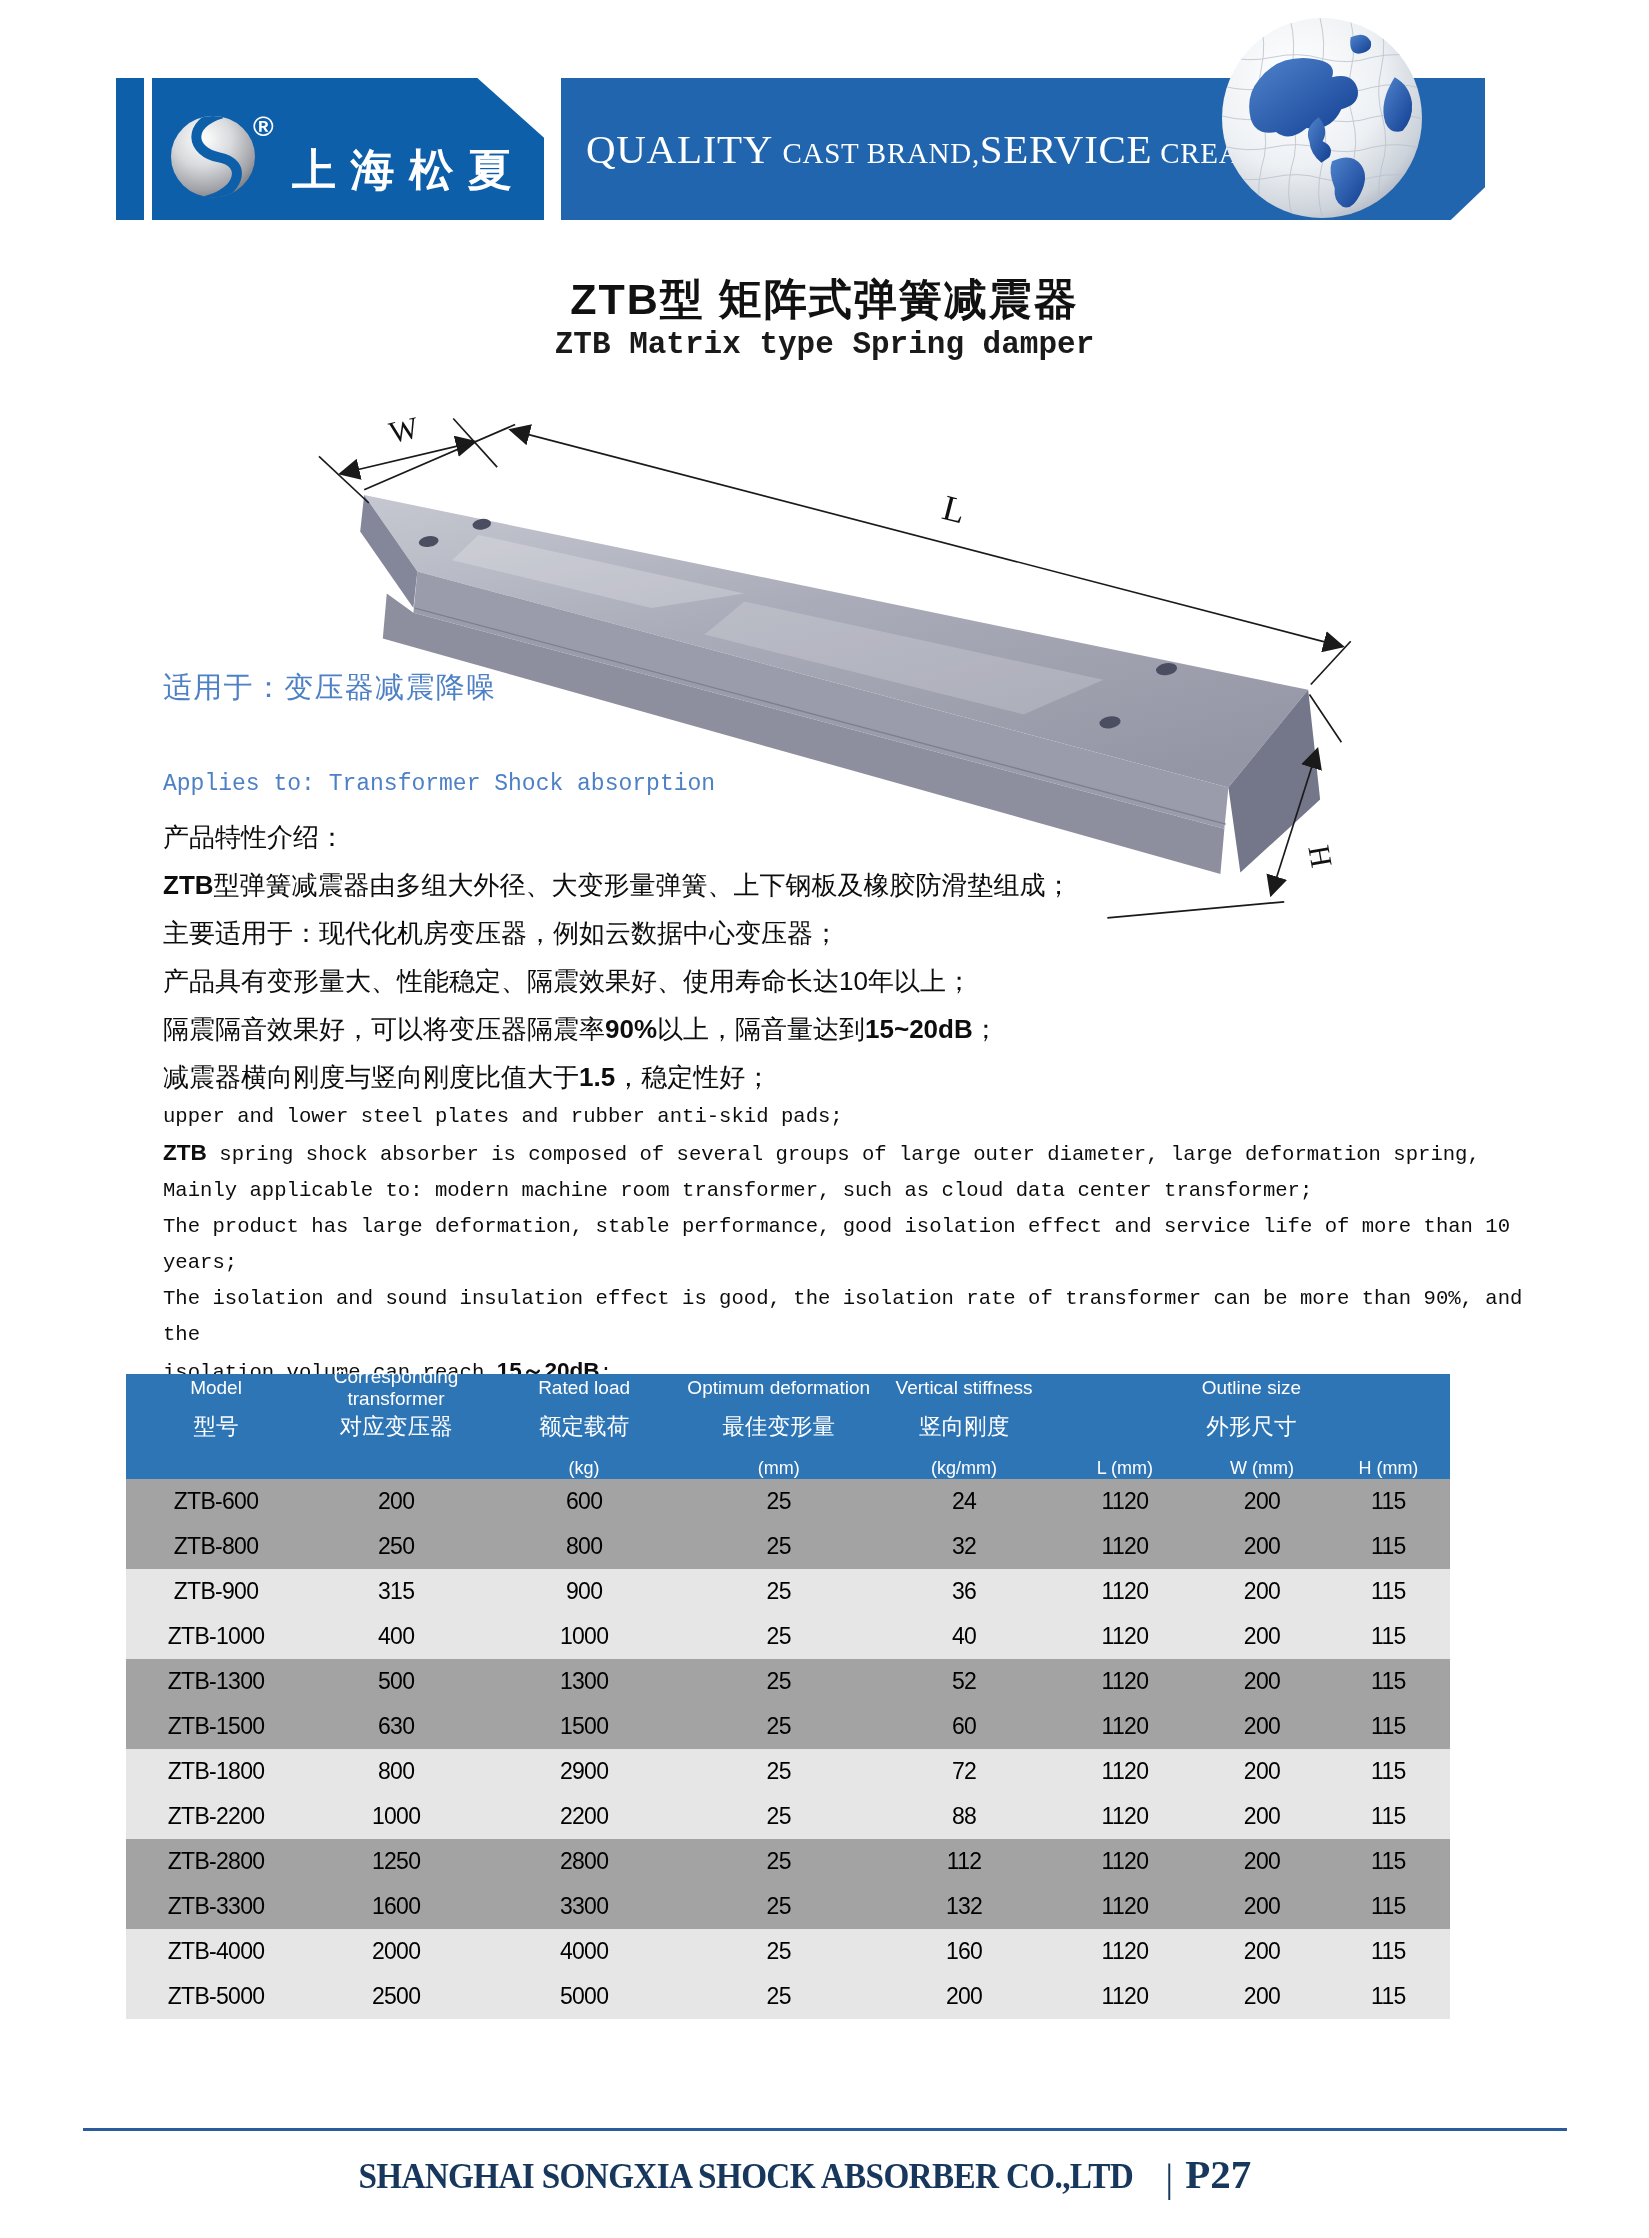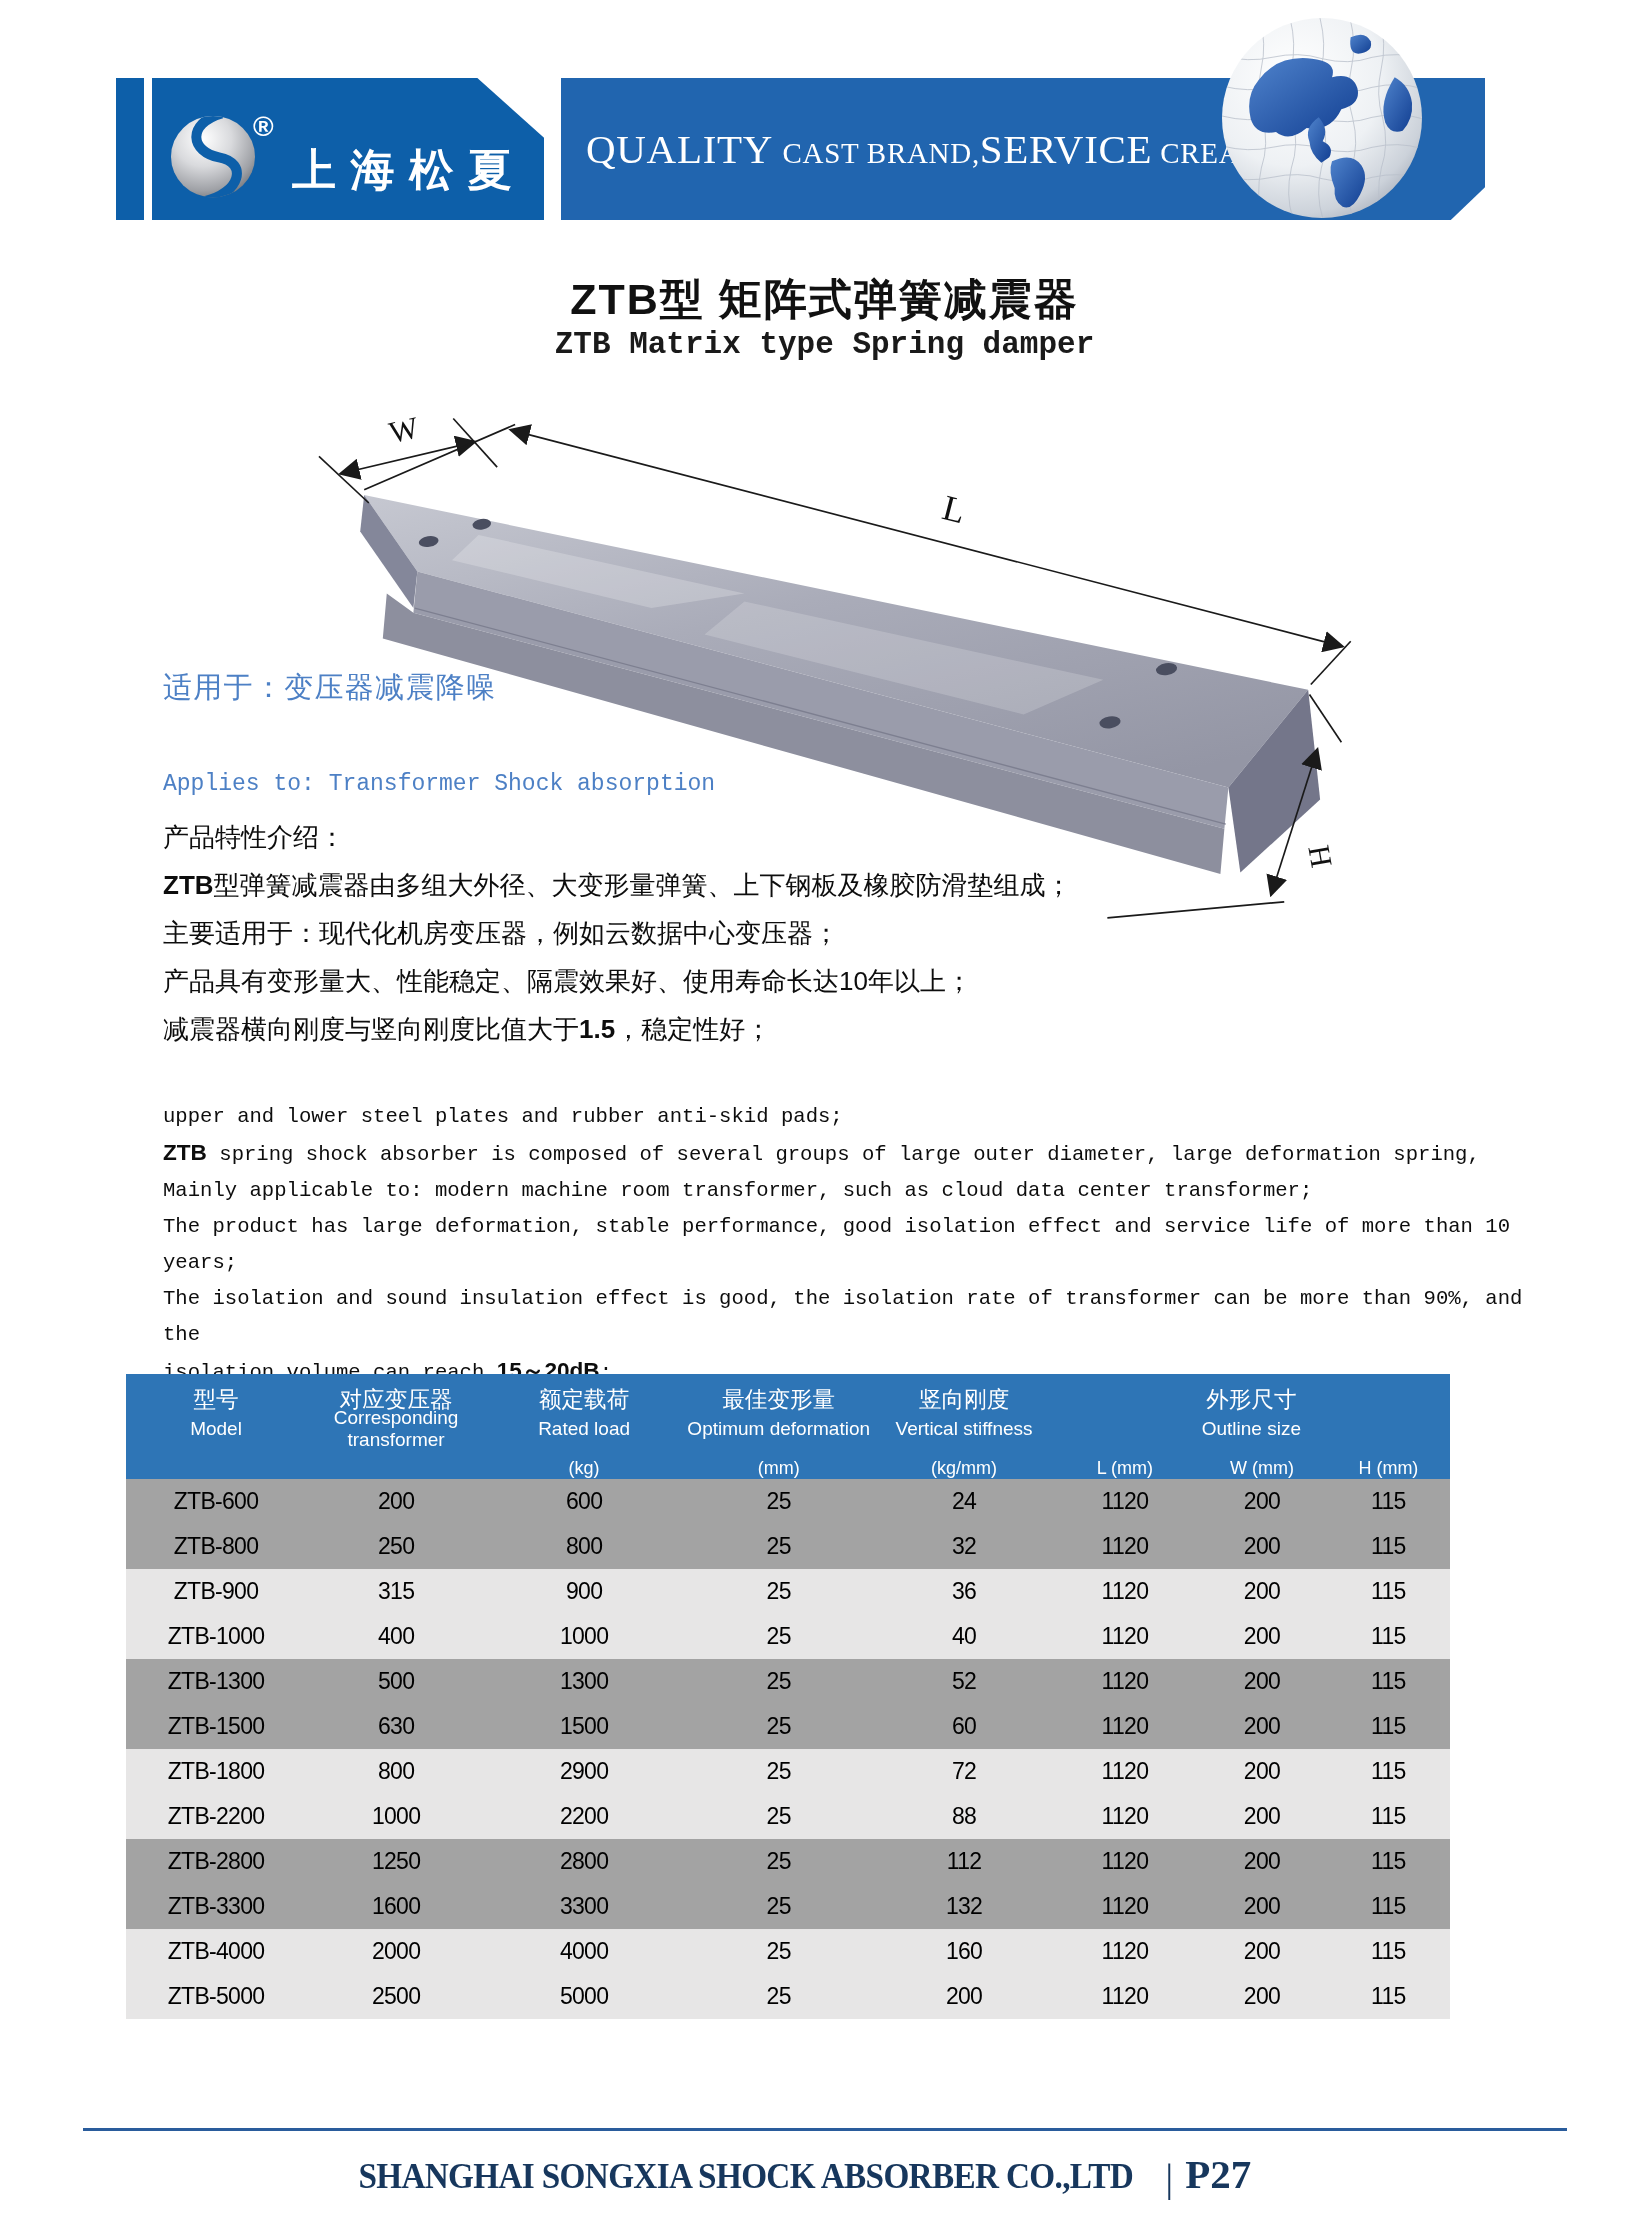--- a/index.html
+++ b/index.html
@@ -190,50 +190,51 @@
   </svg>
 
   <div class="abs applies-cn">适用于：变压器减震降噪</div>
   <div class="abs applies-en">Applies to: Transformer Shock absorption</div>
 
   <div class="abs feat-cn">
     <div><span>产品特性介绍：</span></div>
     <div><span class="strong">ZTB</span><span>型弹簧减震器由多组大外径、大变形量弹簧、上下钢板及橡胶防滑垫组成；</span></div>
     <div><span>主要适用于：现代化机房变压器，例如云数据中心变压器；</span></div>
     <div><span>产品具有变形量大、性能稳定、隔震效果好、使用寿命长达10年以上；</span></div>
+    <div><span>隔震隔音效果好，可以将变压器隔震率</span><span class="strong">90%</span><span>以上，隔音量达到</span><span class="strong">15~20dB</span><span>；</span></div>
     <div><span>减震器横向刚度与竖向刚度比值大于</span><span class="strong">1.5</span><span>，稳定性好；</span></div>
   </div>
 
   <div class="abs feat-en">
     <div><span>upper and lower steel plates and rubber anti-skid pads;</span></div>
     <div><span class="strong">ZTB</span><span> spring shock absorber is composed of several groups of large outer diameter, large deformation spring,</span></div>
     <div><span>Mainly applicable to: modern machine room transformer, such as cloud data center transformer;</span></div>
     <div><span>The product has large deformation, stable performance, good isolation effect and service life of more than 10 years;</span></div>
     <div><span>The isolation and sound insulation effect is good, the isolation rate of transformer can be more than 90%, and the</span></div>
     <div><span>isolation volume can reach </span><span class="strong">15～20dB</span><span>;</span></div>
     <div><span>The ratio of lateral stiffness to vertical stiffness is more than </span><span class="strong">1.5</span><span> .</span></div>
   </div>
 
   <div class="abs spec-table">
     <div class="thead">
+      <div class="hrow hrow-en">
+        <div class="hcell c0">Model</div>
+        <div class="hcell c1">Corresponding transformer</div>
+        <div class="hcell c2">Rated load</div>
+        <div class="hcell c3">Optimum deformation</div>
+        <div class="hcell c4">Vertical stiffness</div>
+        <div class="hcell cgroup">Outline size</div>
+      </div>
       <div class="hrow hrow-cn">
         <div class="hcell c0">型号</div>
         <div class="hcell c1">对应变压器</div>
         <div class="hcell c2">额定载荷</div>
         <div class="hcell c3">最佳变形量</div>
         <div class="hcell c4">竖向刚度</div>
         <div class="hcell cgroup">外形尺寸</div>
-      </div>
-      <div class="hrow hrow-en">
-        <div class="hcell c0">Model</div>
-        <div class="hcell c1">Corresponding transformer</div>
-        <div class="hcell c2">Rated load</div>
-        <div class="hcell c3">Optimum deformation</div>
-        <div class="hcell c4">Vertical stiffness</div>
-        <div class="hcell cgroup">Outline size</div>
       </div>
       <div class="hrow hrow-units">
         <div class="hcell c0"></div>
         <div class="hcell c1"></div>
         <div class="hcell c2">(kg)</div>
         <div class="hcell c3">(mm)</div>
         <div class="hcell c4">(kg/mm)</div>
         <div class="hcell c5">L (mm)</div>
         <div class="hcell c6">W (mm)</div>
         <div class="hcell c7">H (mm)</div>

